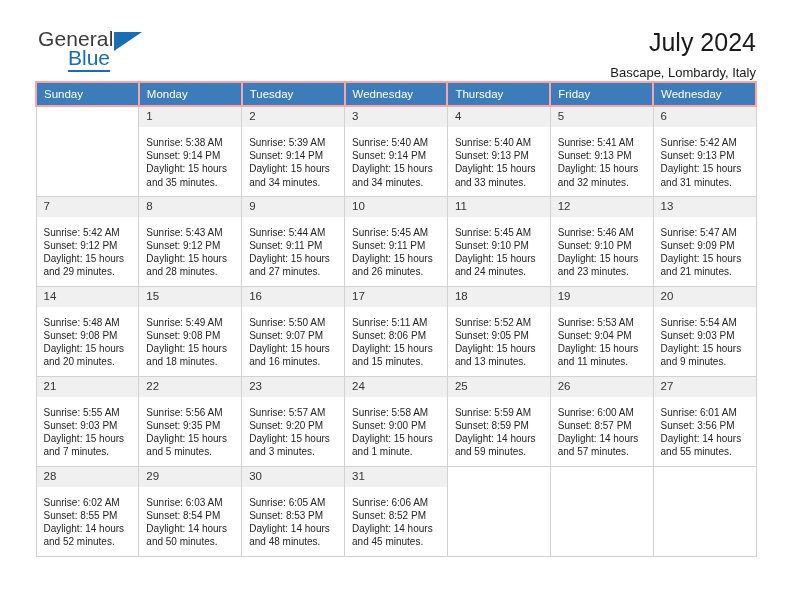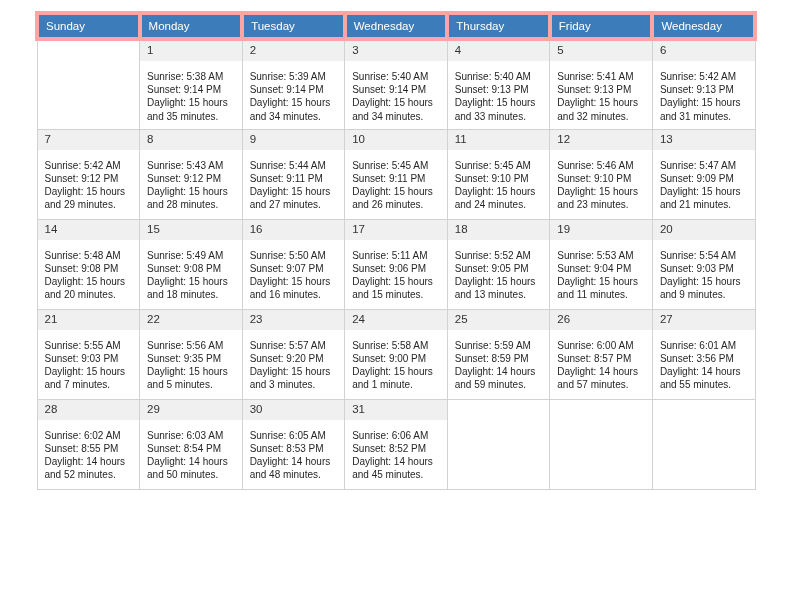--- a/index.html
+++ b/index.html
@@ -90,21 +90,21 @@
     border-collapse: collapse;
     table-layout: fixed;
   }
   .calendar th {
     background: #3d7cba;
     color: #ffffff;
     font-size: 11.5px;
     font-weight: normal;
     text-align: left;
     padding: 5px 0 5px 7px;
-    border: 4px solid #fca5a5;
+    border: 2px solid #fca5a5;
     height: 18px;
     box-sizing: border-box;
   }
   .calendar td {
     border: 1px solid #d2d2d2;
     vertical-align: top;
     padding: 0;
     height: 90px;
     box-sizing: border-box;
   }
@@ -125,20 +125,31 @@
   .info div {
     white-space: nowrap;
   }
   td.blankcell { background: #ffffff; }
 </style>
 </head>
 <body>
 
 <div class="page">
 
+  <div class="header">
+    <div class="logo">
+      <span class="logo-general">General</span>
+      <span class="logo-tri"></span>
+      <span class="logo-blue">Blue</span>
+    </div>
+    <div class="titleblock">
+      <h1 class="cal-title">July 2024</h1>
+      <div class="cal-subtitle">Bascape, Lombardy, Italy</div>
+    </div>
+  </div>
 
   <table class="calendar">
     <thead>
       <tr id="weekday-row">
           <th>Sunday</th>
           <th>Monday</th>
           <th>Tuesday</th>
           <th>Wednesday</th>
           <th>Thursday</th>
           <th>Friday</th>
@@ -293,21 +304,21 @@
               <div>Sunrise: 5:50 AM</div>
               <div>Sunset: 9:07 PM</div>
               <div>Daylight: 15 hours</div>
               <div>and 16 minutes.</div>
             </div>
           </td>
           <td>
             <span class="daynum">17</span>
             <div class="info">
               <div>Sunrise: 5:11 AM</div>
-              <div>Sunset: 9:06 PM</div>
+              <div>Sunset: 8:06 PM</div>
               <div>Daylight: 15 hours</div>
               <div>and 15 minutes.</div>
             </div>
           </td>
           <td>
             <span class="daynum">18</span>
             <div class="info">
               <div>Sunrise: 5:52 AM</div>
               <div>Sunset: 9:05 PM</div>
               <div>Daylight: 15 hours</div>

